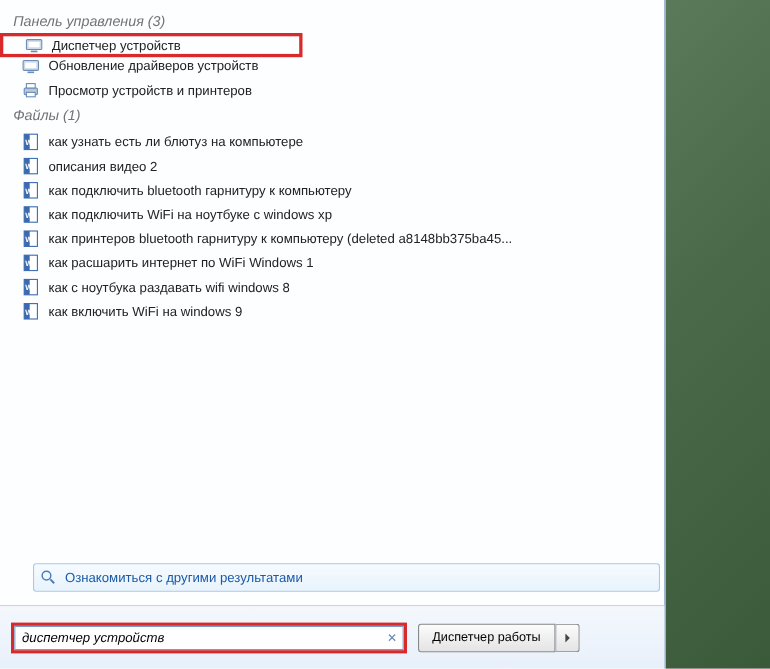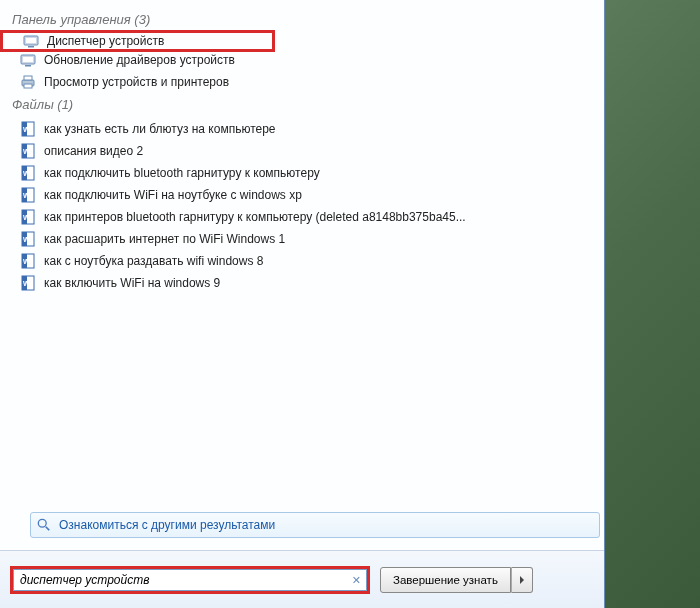--- a/index.html
+++ b/index.html
@@ -261,21 +261,21 @@
     </span>
     <span class="see-more-label">Ознакомиться с другими результатами</span>
   </div>
 
   <div class="bottom-bar">
     <div class="search-wrap">
       <input class="search-input" type="text" value="диспетчер устройств" style="">
       <span class="clear-x">✕</span>
     </div>
     <div class="shutdown-group">
-      <button class="shutdown-btn">Завершение узнать</button>
+      <button class="shutdown-btn">Диспетчер работы</button>
       <div class="shutdown-arrow">
         <span>
           <svg viewBox="0 0 8 8">
               <path d="M2 0 L6 4 L2 8 Z" fill="#444"></path>
             </svg>
         </span>
       </div>
     </div>
   </div>
 

